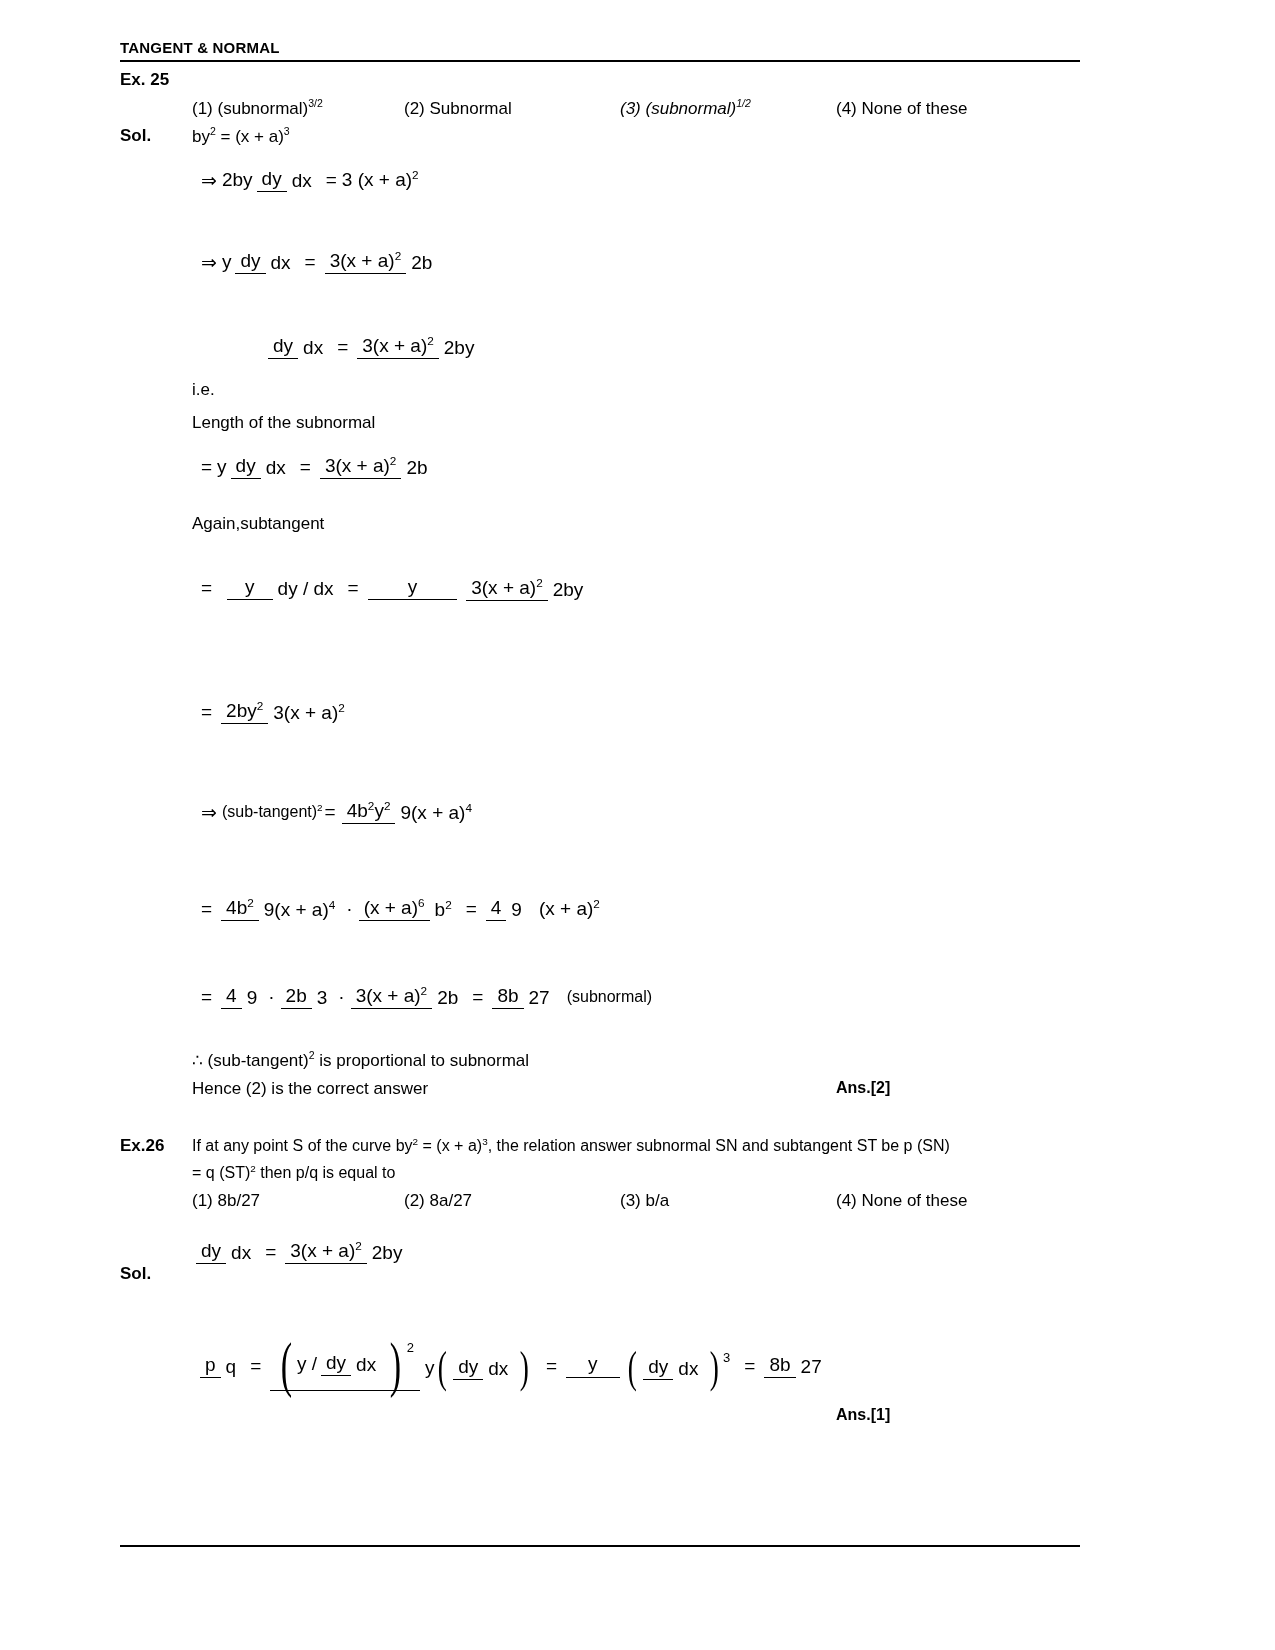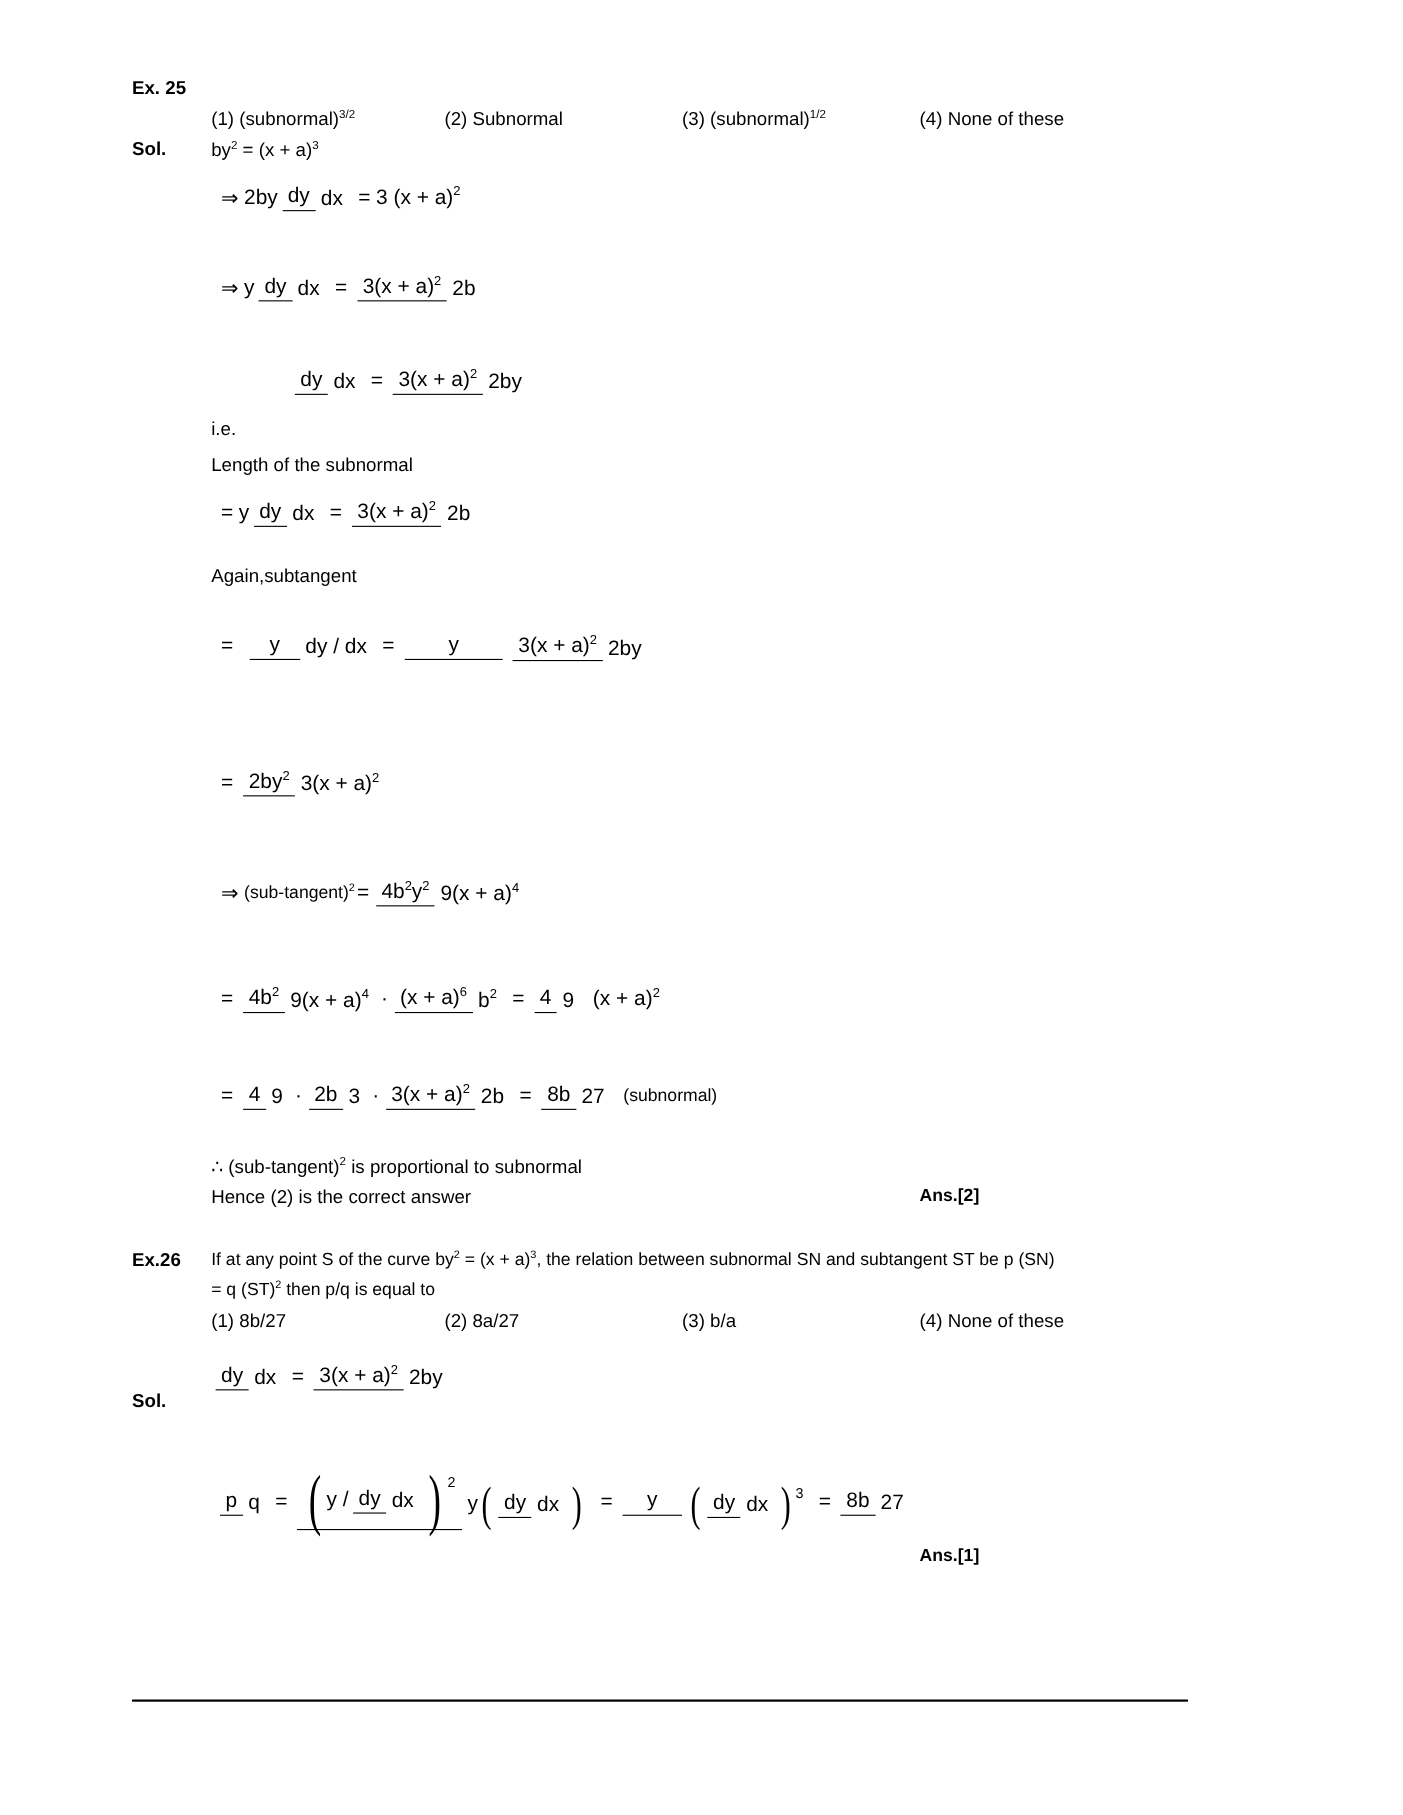--- a/index.html
+++ b/index.html
@@ -122,33 +122,37 @@
     align-self: flex-start;
     margin-left: 1px;
   }
   .mid { display: flex; align-items: center; }
 </style>
 </head>
 <body>
 
 <div class="page">
 
+  <div class="header">
+    <div class="header-title">TANGENT &amp; NORMAL</div>
+    <div class="header-rule"></div>
+  </div>
 
   <div class="abs lbl" style="left:120px; top:70px;">Ex. 25</div>
 
 
   <div class="abs txt" style="left:192px; top:98px;">
     <span>(1)</span>
     <span>(subnormal)</span><sup>3/2</sup>
   </div>
   <div class="abs txt" style="left:404px; top:98px;">
     <span>(2)</span>
     <span>Subnormal</span>
   </div>
-  <div class="abs txt" style="left:620px; top:98px;">
+  <div class="abs txt" style="left:620px; top:98px;font-style:italic;">
     <span>(3)</span>
     <span>(subnormal)</span><sup>1/2</sup>
   </div>
   <div class="abs txt" style="left:836px; top:98px;">
     <span>(4)</span>
     <span>None of these</span>
   </div>
 
   <div class="abs lbl" style="left:120px; top:126px;">Sol.</div>
   <div class="abs txt" style="left:192px; top:126px;">
@@ -292,21 +296,21 @@
 
   <div class="abs txt" style="left:192px; top:1050px;">
     <span>∴</span>
     <span>(sub-tangent)</span><sup>2</sup><span> is proportional to subnormal</span>
   </div>
   <div class="abs txt" style="left:192px; top:1078px;">Hence (2) is the correct answer</div>
   <div class="abs ans" style="left:836px; top:1079px;">Ans.[2]</div>
 
   <div class="abs lbl" style="left:120px; top:1136px;">Ex.26</div>
   <div class="abs txt" style="left:192px; top:1136px; font-size:16px;">
-    <span>If at any point S of the curve by</span><sup>2</sup><span> = (x + a)</span><sup>3</sup><span>, the relation between subnormal SN and subtangent ST be p (SN)</span>
+    <span>If at any point S of the curve by</span><sup>2</sup><span> = (x + a)</span><sup>3</sup><span>, the relation answer subnormal SN and subtangent ST be p (SN)</span>
   </div>
   <div class="abs txt" style="left:192px; top:1163px; font-size:16px;">
     <span>= q (ST)</span><sup>2</sup><span> then p/q is equal to</span>
   </div>
 
   <div class="abs txt" style="left:192px; top:1190px;">
     <span>(1)</span>
     <span>8b/27</span>
   </div>
   <div class="abs txt" style="left:404px; top:1190px;">

